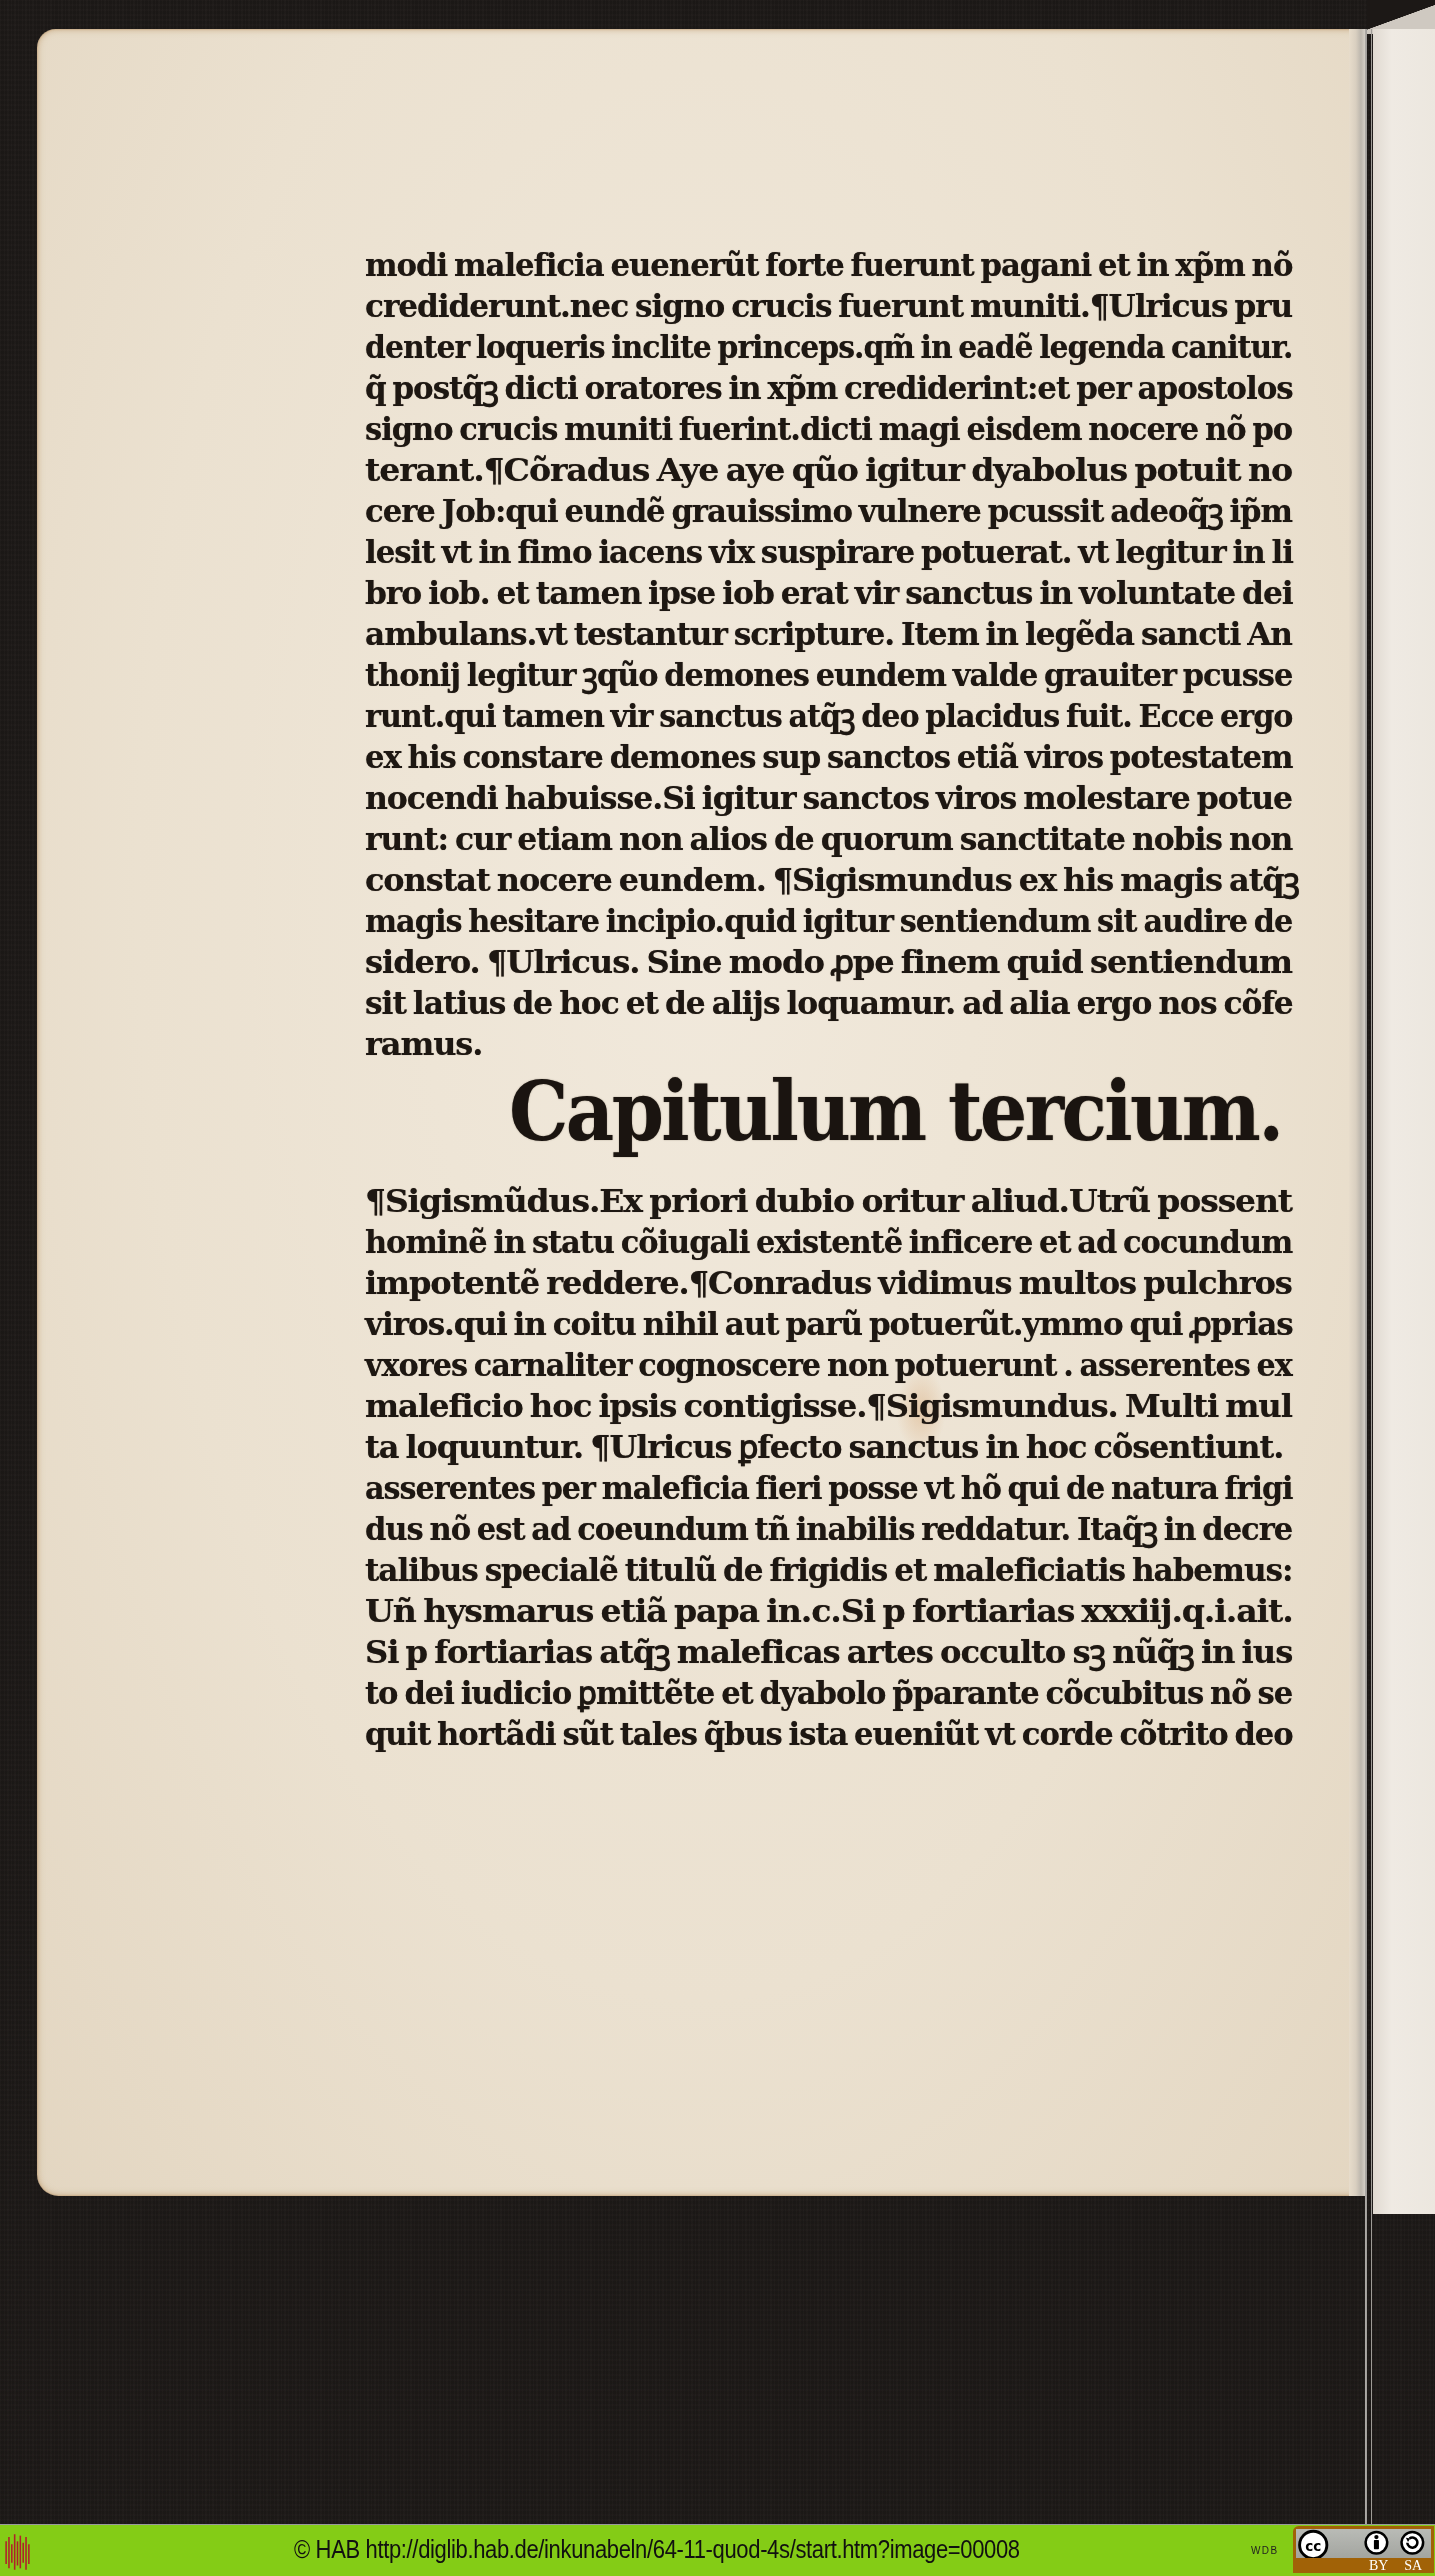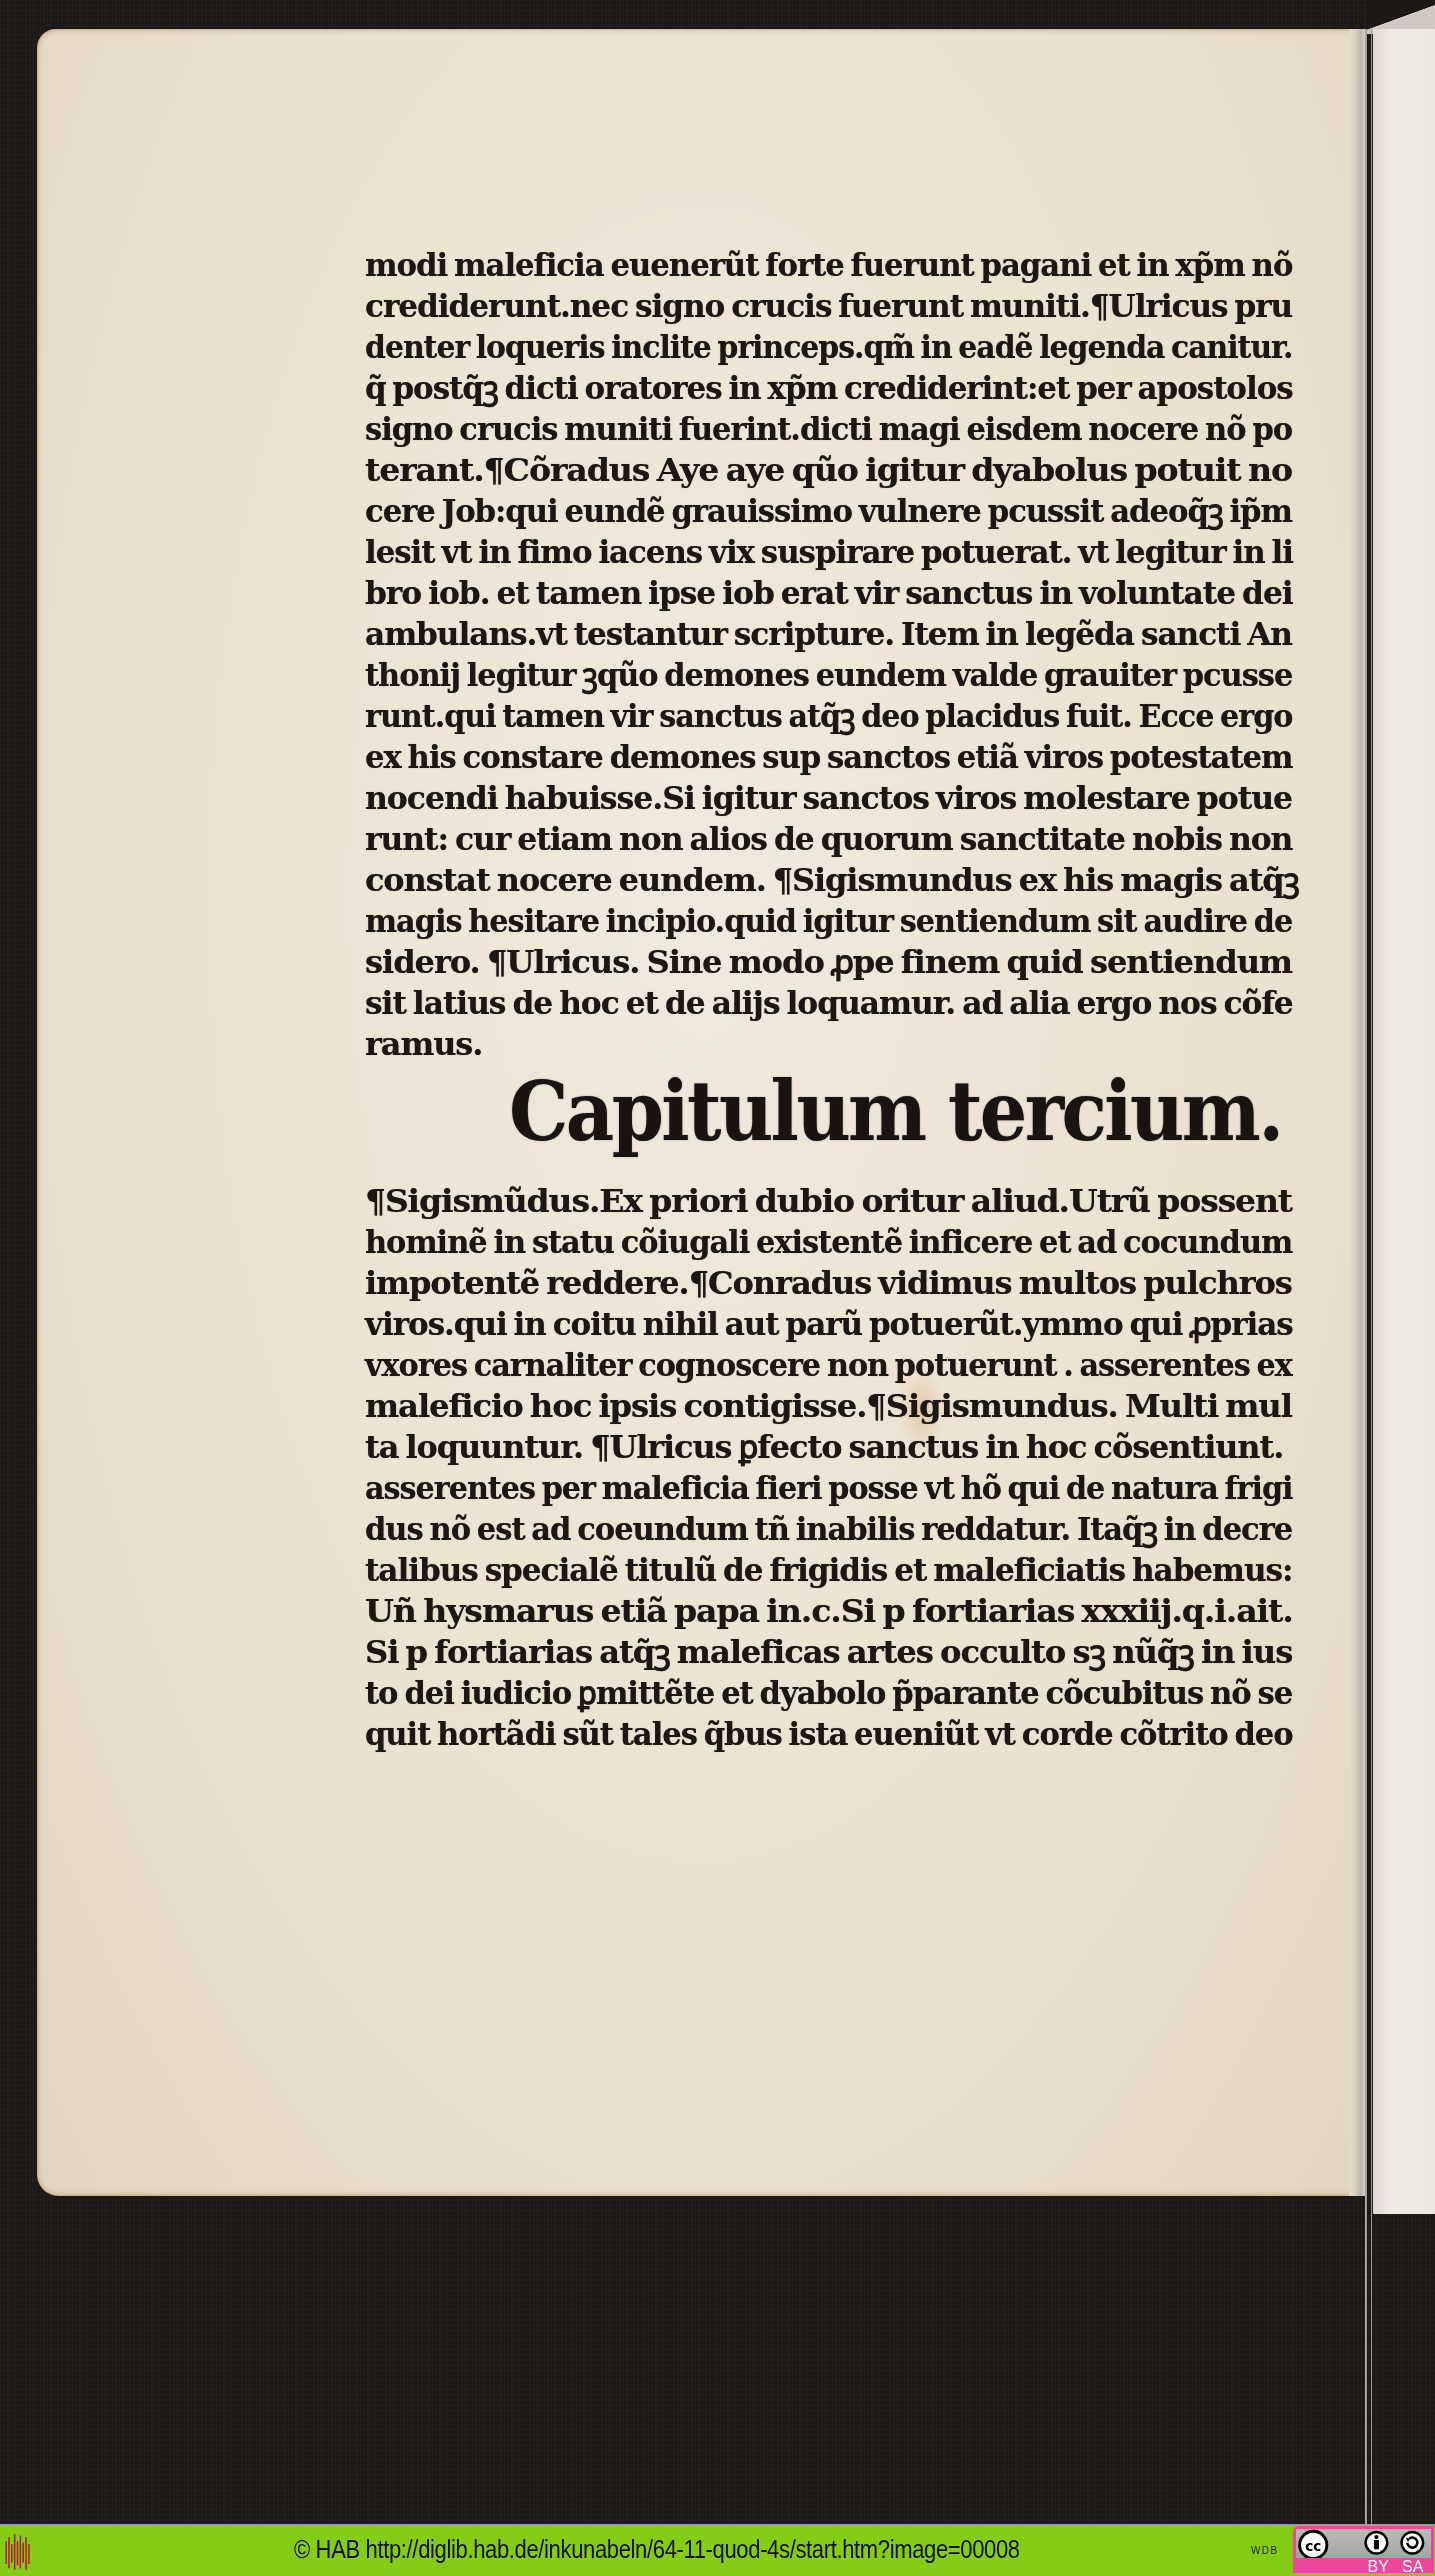--- a/index.html
+++ b/index.html
@@ -73,29 +73,29 @@
     .footer-url {
       position: absolute; left: 294px; top: 10px; font-size: 25px; color: #111;
       letter-spacing: -0.4px; transform: scaleX(0.88); transform-origin: left center;
     }
     .footer-small {
       position: absolute; left: 1251px; top: 20px; font-size: 10px; color: #222;
       letter-spacing: 1.4px;
     }
     .cc-badge {
       position: absolute; left: 1293px; top: 2.2px; width: 141px; height: 47px;
-      background: #ec4899; border-radius: 5.7px 0 0 0;
+      background: #a16207; border-radius: 5.7px 0 0 0;
     }
     .cc-badge .panel {
       position: absolute; left: 2.9px; top: 2.9px; width: 135px; height: 29px;
       background: linear-gradient(#b9bbb6, #a3a5a0);
     }
     .cc-badge .labels {
       position: absolute; left: 68px; top: 32px; width: 69px; color: #fff;
-      font-size: 16px; font-family: Liberation Sans, sans-serif;
+      font-size: 14px; font-family: Liberation Serif, serif;
       display: flex; justify-content: space-around;
     }
   </style>
 </head>
 <body>
 
 <div class="backdrop"></div>
 
 <div class="facing-corner"></div>
 <div class="facing-page">

